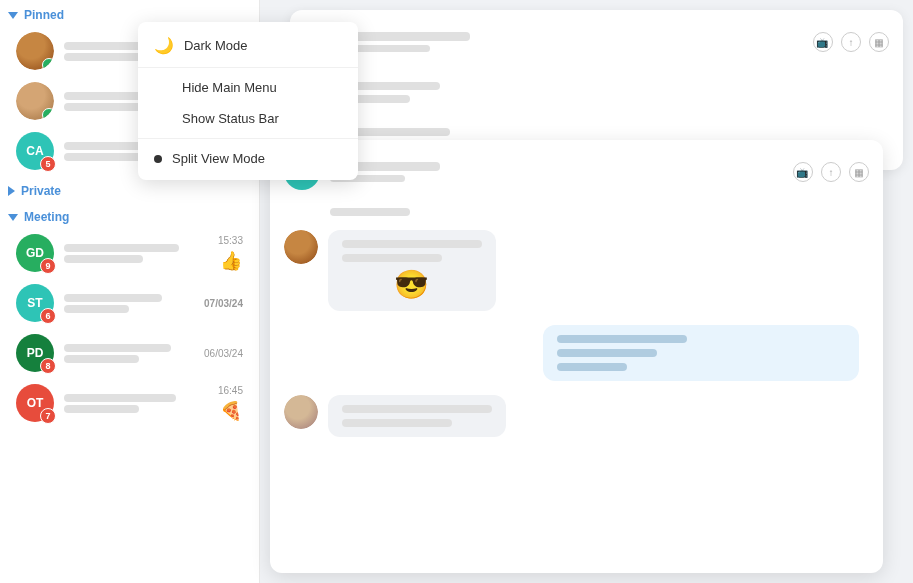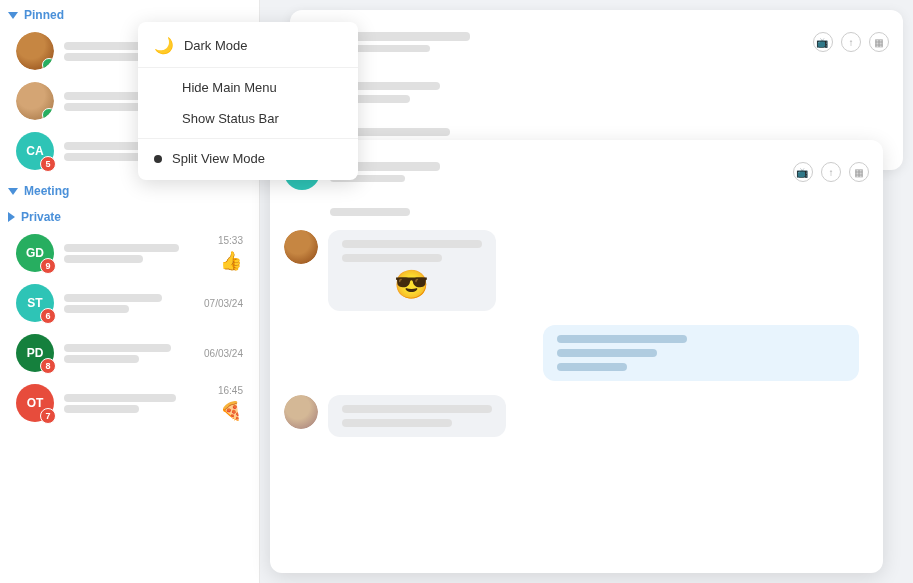--- a/index.html
+++ b/index.html
@@ -401,27 +401,27 @@
     </div>
     <div class="item-content">
       <div class="item-lines">
         <div class="line-block" style="width:85%"></div>
         <div class="line-block" style="width:60%"></div>
       </div>
     </div>
   </div>
 
   <div class="sidebar-section-header">
+    <span class="triangle-right"></span>
+    <span>Private</span>
+  </div>
+
+  <div class="sidebar-section-header">
     <span class="triangle-down"></span>
     <span>Meeting</span>
-  </div>
-
-  <div class="sidebar-section-header">
-    <span class="triangle-right"></span>
-    <span>Private</span>
   </div>
 
   <div class="sidebar-item">
     <div class="avatar" style="background:#27ae60;">
       GD
       <div class="badge">9</div>
     </div>
     <div class="item-content">
       <div class="item-lines">
         <div class="line-block" style="width:80%"></div>
@@ -438,21 +438,21 @@
     <div class="avatar" style="background:#2ec4b6;">
       ST
       <div class="badge">6</div>
     </div>
     <div class="item-content">
       <div class="item-lines">
         <div class="line-block" style="width:75%"></div>
         <div class="line-block" style="width:50%"></div>
       </div>
     </div>
-    <div style="display:flex;flex-direction:column;gap:4px;">
+    <div style="display:flex;flex-direction:column;gap:4px;font-weight:bold;">
       <span class="item-time">07/03/24</span>
     </div>
   </div>
 
   <div class="sidebar-item">
     <div class="avatar" style="background:#15803d;">
       PD
       <div class="badge">8</div>
     </div>
     <div class="item-content">

